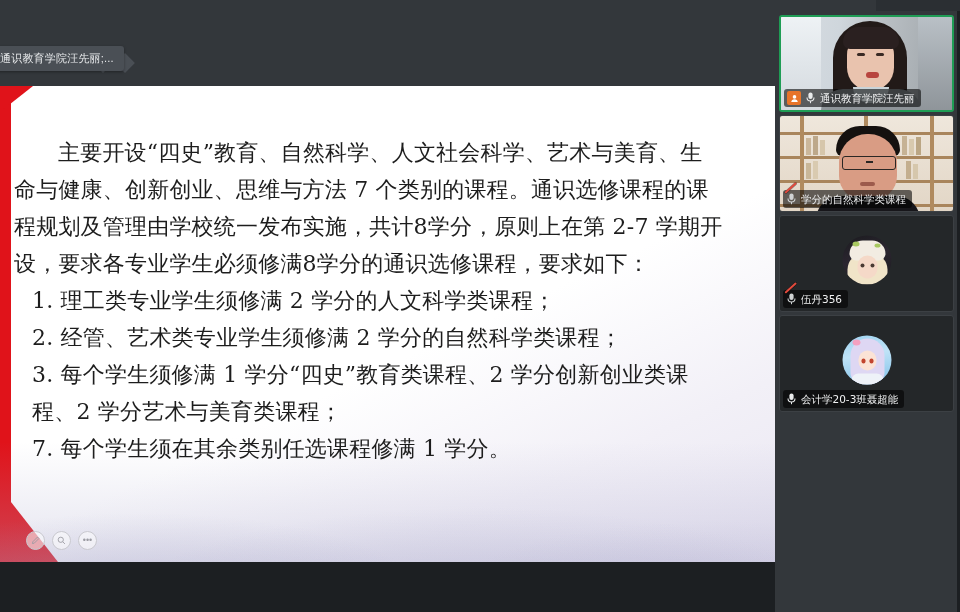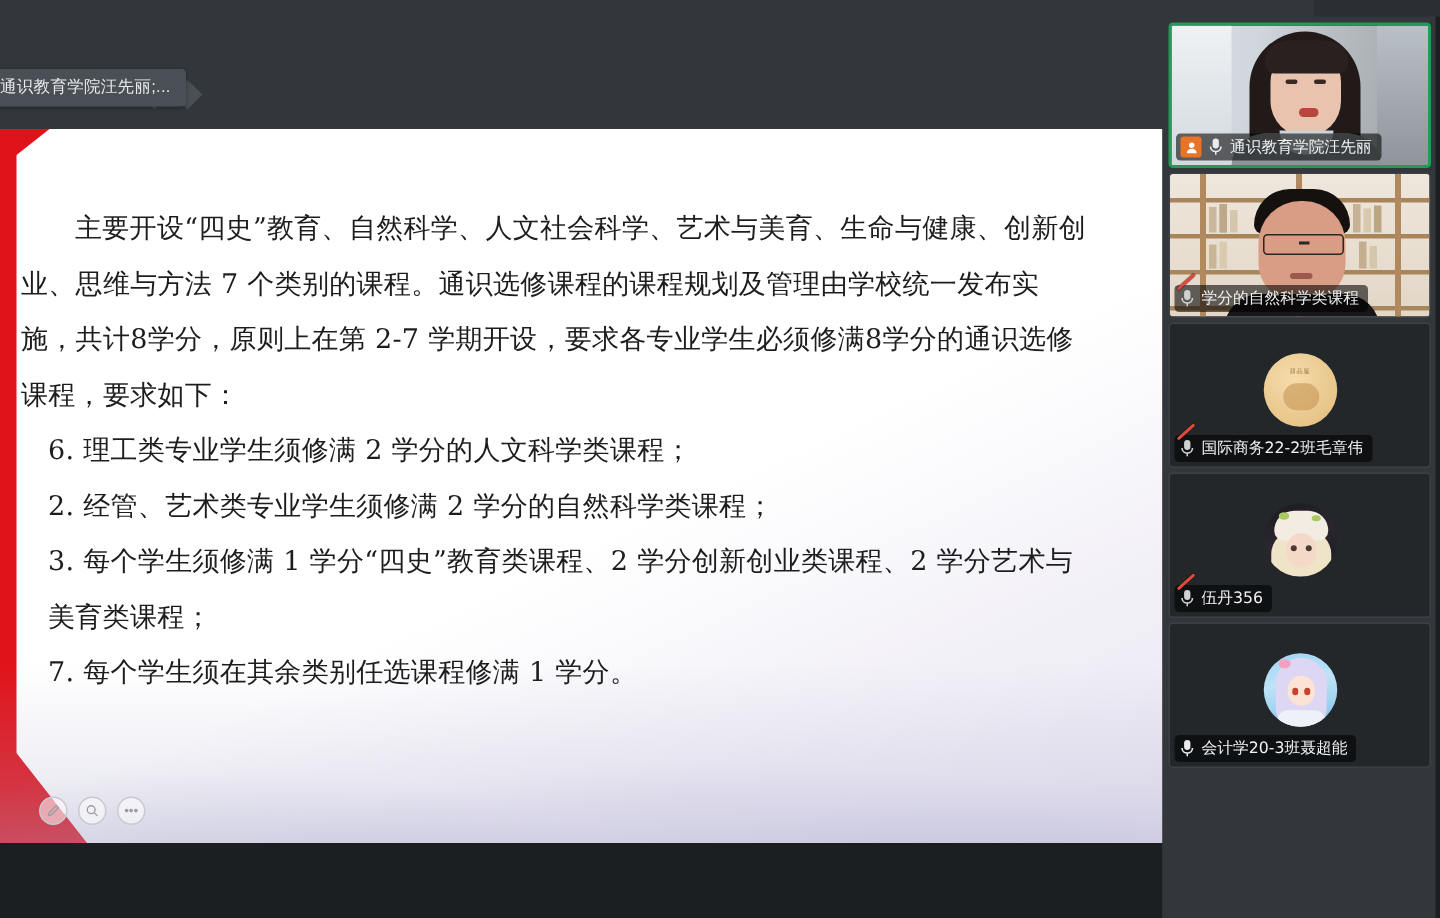--- a/index.html
+++ b/index.html
@@ -69,21 +69,21 @@
   }
   .mountain2{
     position:absolute;left:0;bottom:0;width:775px;height:120px;
     background:linear-gradient(to top, rgba(172,170,205,.32), rgba(172,170,205,0));
   }
 
   .slide-body{
     position:absolute;left:14px;top:48px;width:710px;
     color:#1d1d1d;
     font-family:"DejaVu Serif","Liberation Serif",serif;
-    font-size:18px;line-height:37px;
+    font-size:22px;line-height:37px;
     letter-spacing:.2px;
   }
   .para{margin:0;text-indent:2em;}
   .item{margin:0;padding-left:18px;text-indent:0;}
 
   
   .slide-tools{
     position:absolute;left:26px;bottom:12px;display:flex;gap:7px;align-items:center;
   }
   .tool-btn{
@@ -215,21 +215,21 @@
 
         <div class="wedge-left"></div>
         <div class="wedge-top"></div>
         <div class="wedge-top2"></div>
         <div class="wedge-bot"></div>
         <div class="mountain2"></div>
         <div class="mountain"></div>
 
         <div class="slide-body">
           <p class="para">主要开设“四史”教育、自然科学、人文社会科学、艺术与美育、生命与健康、创新创业、思维与方法 7 个类别的课程。通识选修课程的课程规划及管理由学校统一发布实施，共计8学分，原则上在第 2-7 学期开设，要求各专业学生必须修满8学分的通识选修课程，要求如下：</p>
-          <p class="item">6. 理工类专业学生须修满 2 学分的人文科学类课程；</p>
+          <p class="item">1. 理工类专业学生须修满 2 学分的人文科学类课程；</p>
           <p class="item">2. 经管、艺术类专业学生须修满 2 学分的自然科学类课程；</p>
           <p class="item">3. 每个学生须修满 1 学分“四史”教育类课程、2 学分创新创业类课程、2 学分艺术与美育类课程；</p>
           <p class="item">7. 每个学生须在其余类别任选课程修满 1 学分。</p>
         </div>
 
         <div class="slide-tools">
           <div class="tool-btn">
             <svg width="9" height="9" viewBox="0 0 10 10">
                 <path d="M7.2 1.2 8.8 2.8 3.6 8 1.6 8.4 2 6.4z" fill="none" stroke="#9b9ba3" stroke-width="1"></path>
               </svg>
@@ -314,37 +314,20 @@
               <rect x="3.4" y="1.4" width="4.2" height="6.6" rx="2.1" fill="#cfd2d4"></rect>
               <path d="M2 6.6c0 2 1.6 3.4 3.5 3.4S9 8.6 9 6.6" fill="none" stroke="#cfd2d4" stroke-width="1.1"></path>
               <rect x="5" y="10" width="1" height="2.2" fill="#cfd2d4"></rect>
             </svg>
           <span class="slash"></span>
         </span>
         <span class="nm">学分的自然科学类课程</span>
       </div>
     </div>
 
-    <div class="tile">
-      <div class="avatar av-cookie">
-        <span class="txt">甜品屋</span>
-          <span class="blob"></span>
-      </div>
-      <div class="namebar">
-        <span class="mic">
-          <svg width="11" height="14" viewBox="0 0 11 14">
-              <rect x="3.4" y="1.4" width="4.2" height="6.6" rx="2.1" fill="#cfd2d4"></rect>
-              <path d="M2 6.6c0 2 1.6 3.4 3.5 3.4S9 8.6 9 6.6" fill="none" stroke="#cfd2d4" stroke-width="1.1"></path>
-              <rect x="5" y="10" width="1" height="2.2" fill="#cfd2d4"></rect>
-            </svg>
-          <span class="slash"></span>
-        </span>
-        <span class="nm">国际商务22-2班毛章伟</span>
-      </div>
-    </div>
 
     <div class="tile">
       <div class="avatar av-girl">
         <span class="hairb"></span>
           <span class="hat"></span>
           <span class="fc"></span>
         <span class="e1"></span>
           <span class="e2"></span>
           <span class="lf"></span>
           <span class="lf2"></span>

